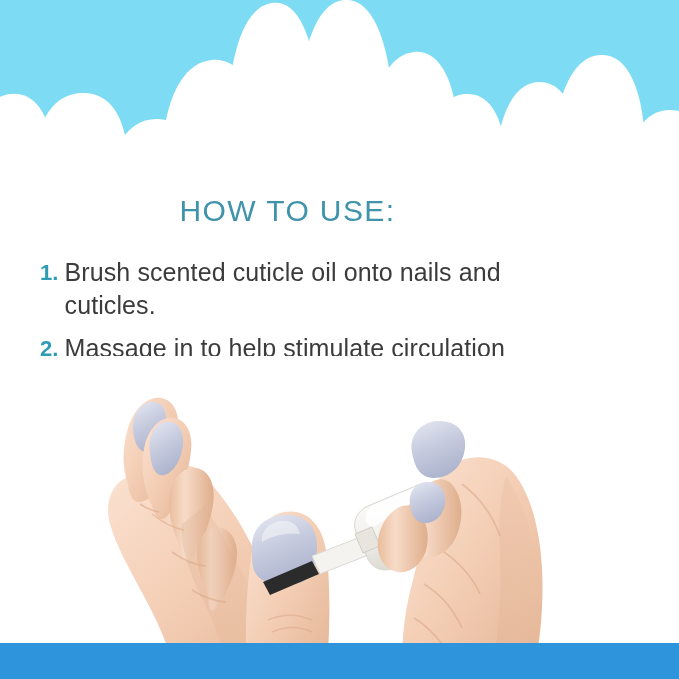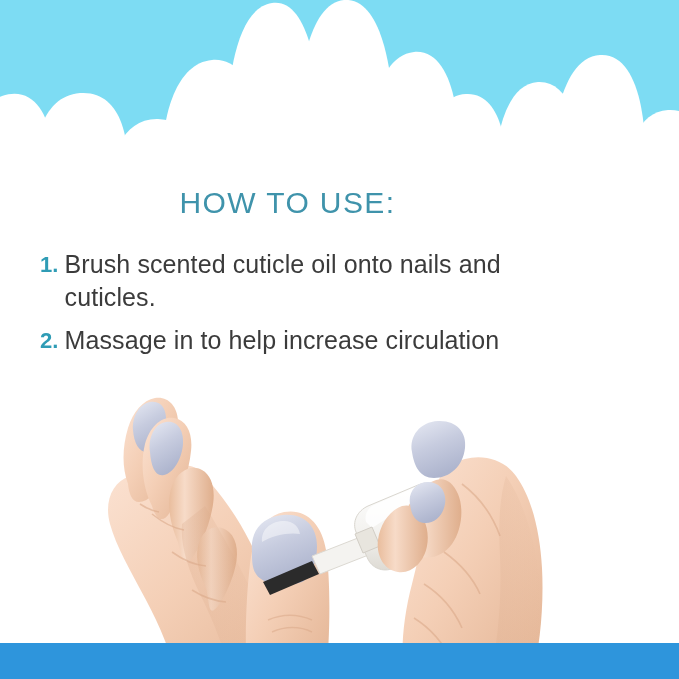--- a/index.html
+++ b/index.html
@@ -10,21 +10,21 @@
     overflow:hidden;
     position:relative;
   }
   #stage{position:relative;width:679px;height:679px;overflow:hidden;background:#fff;}
 
   
   #sky{position:absolute;left:0;top:0;width:679px;height:190px;overflow:hidden;}
   #sky svg{display:block;width:679px;height:190px;}
 
   
-  #content{position:absolute;left:0;top:186px;width:575px;}
+  #content{position:absolute;left:0;top:194px;width:575px;}
   #heading{
     text-align:center;
     font-size:30px;
     letter-spacing:1.4px;
     font-weight:400;
     color:#3f93ab;
     line-height:34px;
     margin:0;
     padding:0;
   }
@@ -166,21 +166,21 @@
     <div id="heading">HOW TO USE:</div>
 
     <ul id="steps">
       <li class="step" id="step1">
         <span class="step-num">1.</span>
         <span class="step-text">Brush scented cuticle oil onto nails and cuticles.</span>
       </li>
       <li class="step" id="step2">
         <span class="step-num">2.</span>
         <span class="step-text">
-          <span>Massage in to help increase circulation</span><br>
+          <span>Massage in to help stimulate circulation</span><br>
         </span>
       </li>
     </ul>
   </div>
 
   <div id="photo">
     <svg viewBox="0 0 679 323" xmlns="http://www.w3.org/2000/svg">
       <defs>
         <linearGradient id="skinG" x1="0" y1="0" x2="1" y2="1">
           <stop offset="0%" stop-color="#fbe2d2"></stop>

